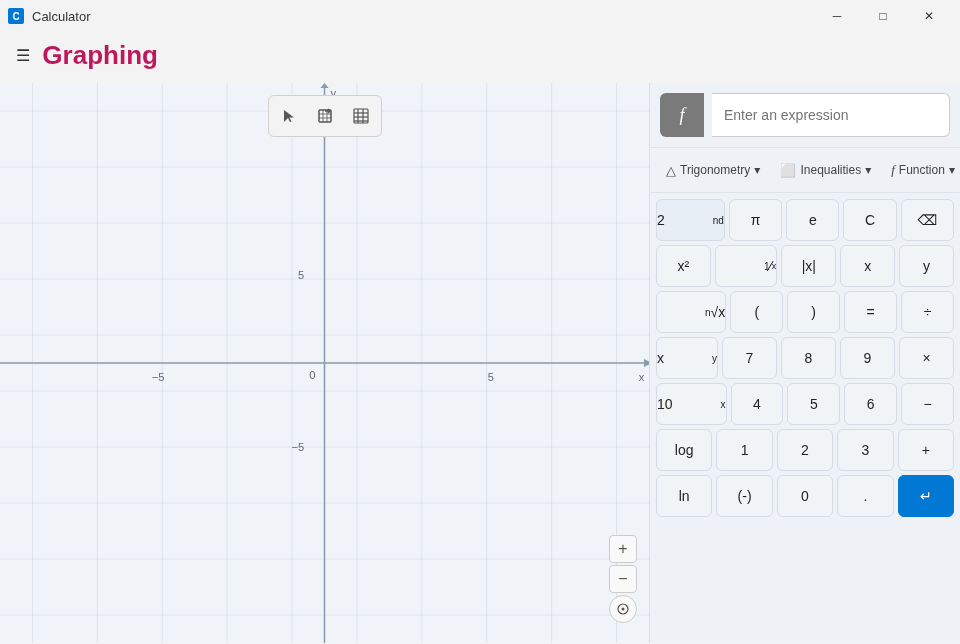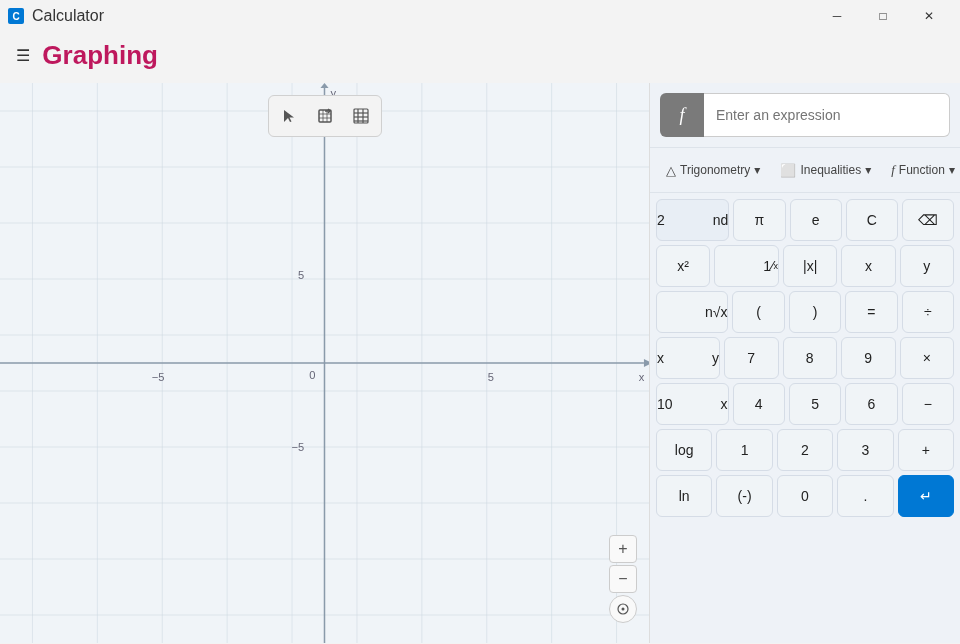--- a/index.html
+++ b/index.html
@@ -5,21 +5,21 @@
     * { margin: 0; padding: 0; box-sizing: border-box; }
     body { width: 960px; height: 644px; overflow: hidden; font-family: 'Segoe UI', sans-serif; background: #f3f3f3; user-select: none; }
 
     
     .title-bar {
       display: flex; align-items: center; justify-content: space-between;
       height: 32px; background: #f3f3f3; padding: 0 8px;
     }
     .title-bar-left { display: flex; align-items: center; gap: 8px; }
     .title-bar-icon { width: 16px; height: 16px; background: #0078d4; border-radius: 2px; display: flex; align-items: center; justify-content: center; font-size: 10px; color: white; font-weight: bold; }
-    .title-bar-title { font-size: 16px; color: #333; }
+    .title-bar-title { font-size: 13px; color: #333; }
     .title-bar-controls { display: flex; gap: 0; }
     .title-btn { width: 46px; height: 32px; border: none; background: transparent; cursor: pointer; display: flex; align-items: center; justify-content: center; font-size: 12px; color: #333; }
 
     
     .app-header {
       display: flex; align-items: center; gap: 12px;
       padding: 8px 16px 12px; background: #f3f3f3;
     }
     .hamburger-icon { font-size: 16px; color: #333; cursor: pointer; }
     .app-title { font-size: 26px; font-weight: 600; color: #be185d; }
@@ -74,21 +74,21 @@
     }
     .expr-f-btn {
       width: 44px; height: 44px; background: #7a7a7a; border: none;
       border-radius: 6px 0 0 6px; display: flex; align-items: center;
       justify-content: center; cursor: pointer;
     }
     .expr-f-label { color: white; font-style: italic; font-size: 18px; font-family: serif; }
     .expr-input {
       flex: 1; height: 44px; border: 1px solid #ccc; border-left: none;
       border-radius: 0 6px 6px 0; padding: 0 12px; font-size: 14px;
-      background: white; color: #3b82f6; outline: none;
+      background: white; color: #3b82f6; outline: none; margin-left: 8px;
     }
 
     
     .function-tabs {
       display: flex; align-items: center; gap: 0;
       padding: 8px 6px; background: #eef2f7; border-bottom: 1px solid #dde3ea;
     }
     .func-tab {
       display: flex; align-items: center; gap: 4px;
       padding: 6px 10px; border: none; background: transparent;
@@ -100,21 +100,21 @@
     .keypad { flex: 1; padding: 6px; display: flex; flex-direction: column; gap: 4px; background: #eef2f7; }
     .keypad-row { display: flex; gap: 4px; }
     .key {
       flex: 1; height: 42px; border: 1px solid #d5dce6; background: #f0f4f7;
       border-radius: 6px; cursor: pointer; display: flex; align-items: center;
       justify-content: center; font-size: 14px; color: #222;
       font-family: 'Segoe UI', sans-serif;
     }
     .key.dark { background: #e8eef5; }
     .key.blue { background: #0078d4; color: white; border-color: #0078d4; }
-    .key sup { font-size: 14px; padding-left: 48px; }
+    .key sup { font-size: 10px; padding-left: 48px; }
     .key sub { font-size: 9px; }
 
     
     .grid-line { stroke: #c8d4df; stroke-width: 0.5; }
     .axis-line { stroke: #8a9aaa; stroke-width: 1.5; }
     .axis-label { fill: #667; font-size: 11px; font-family: 'Segoe UI', sans-serif; }
     .arrow { fill: #8a9aaa; }
   </style>
 </head>
 <body>

